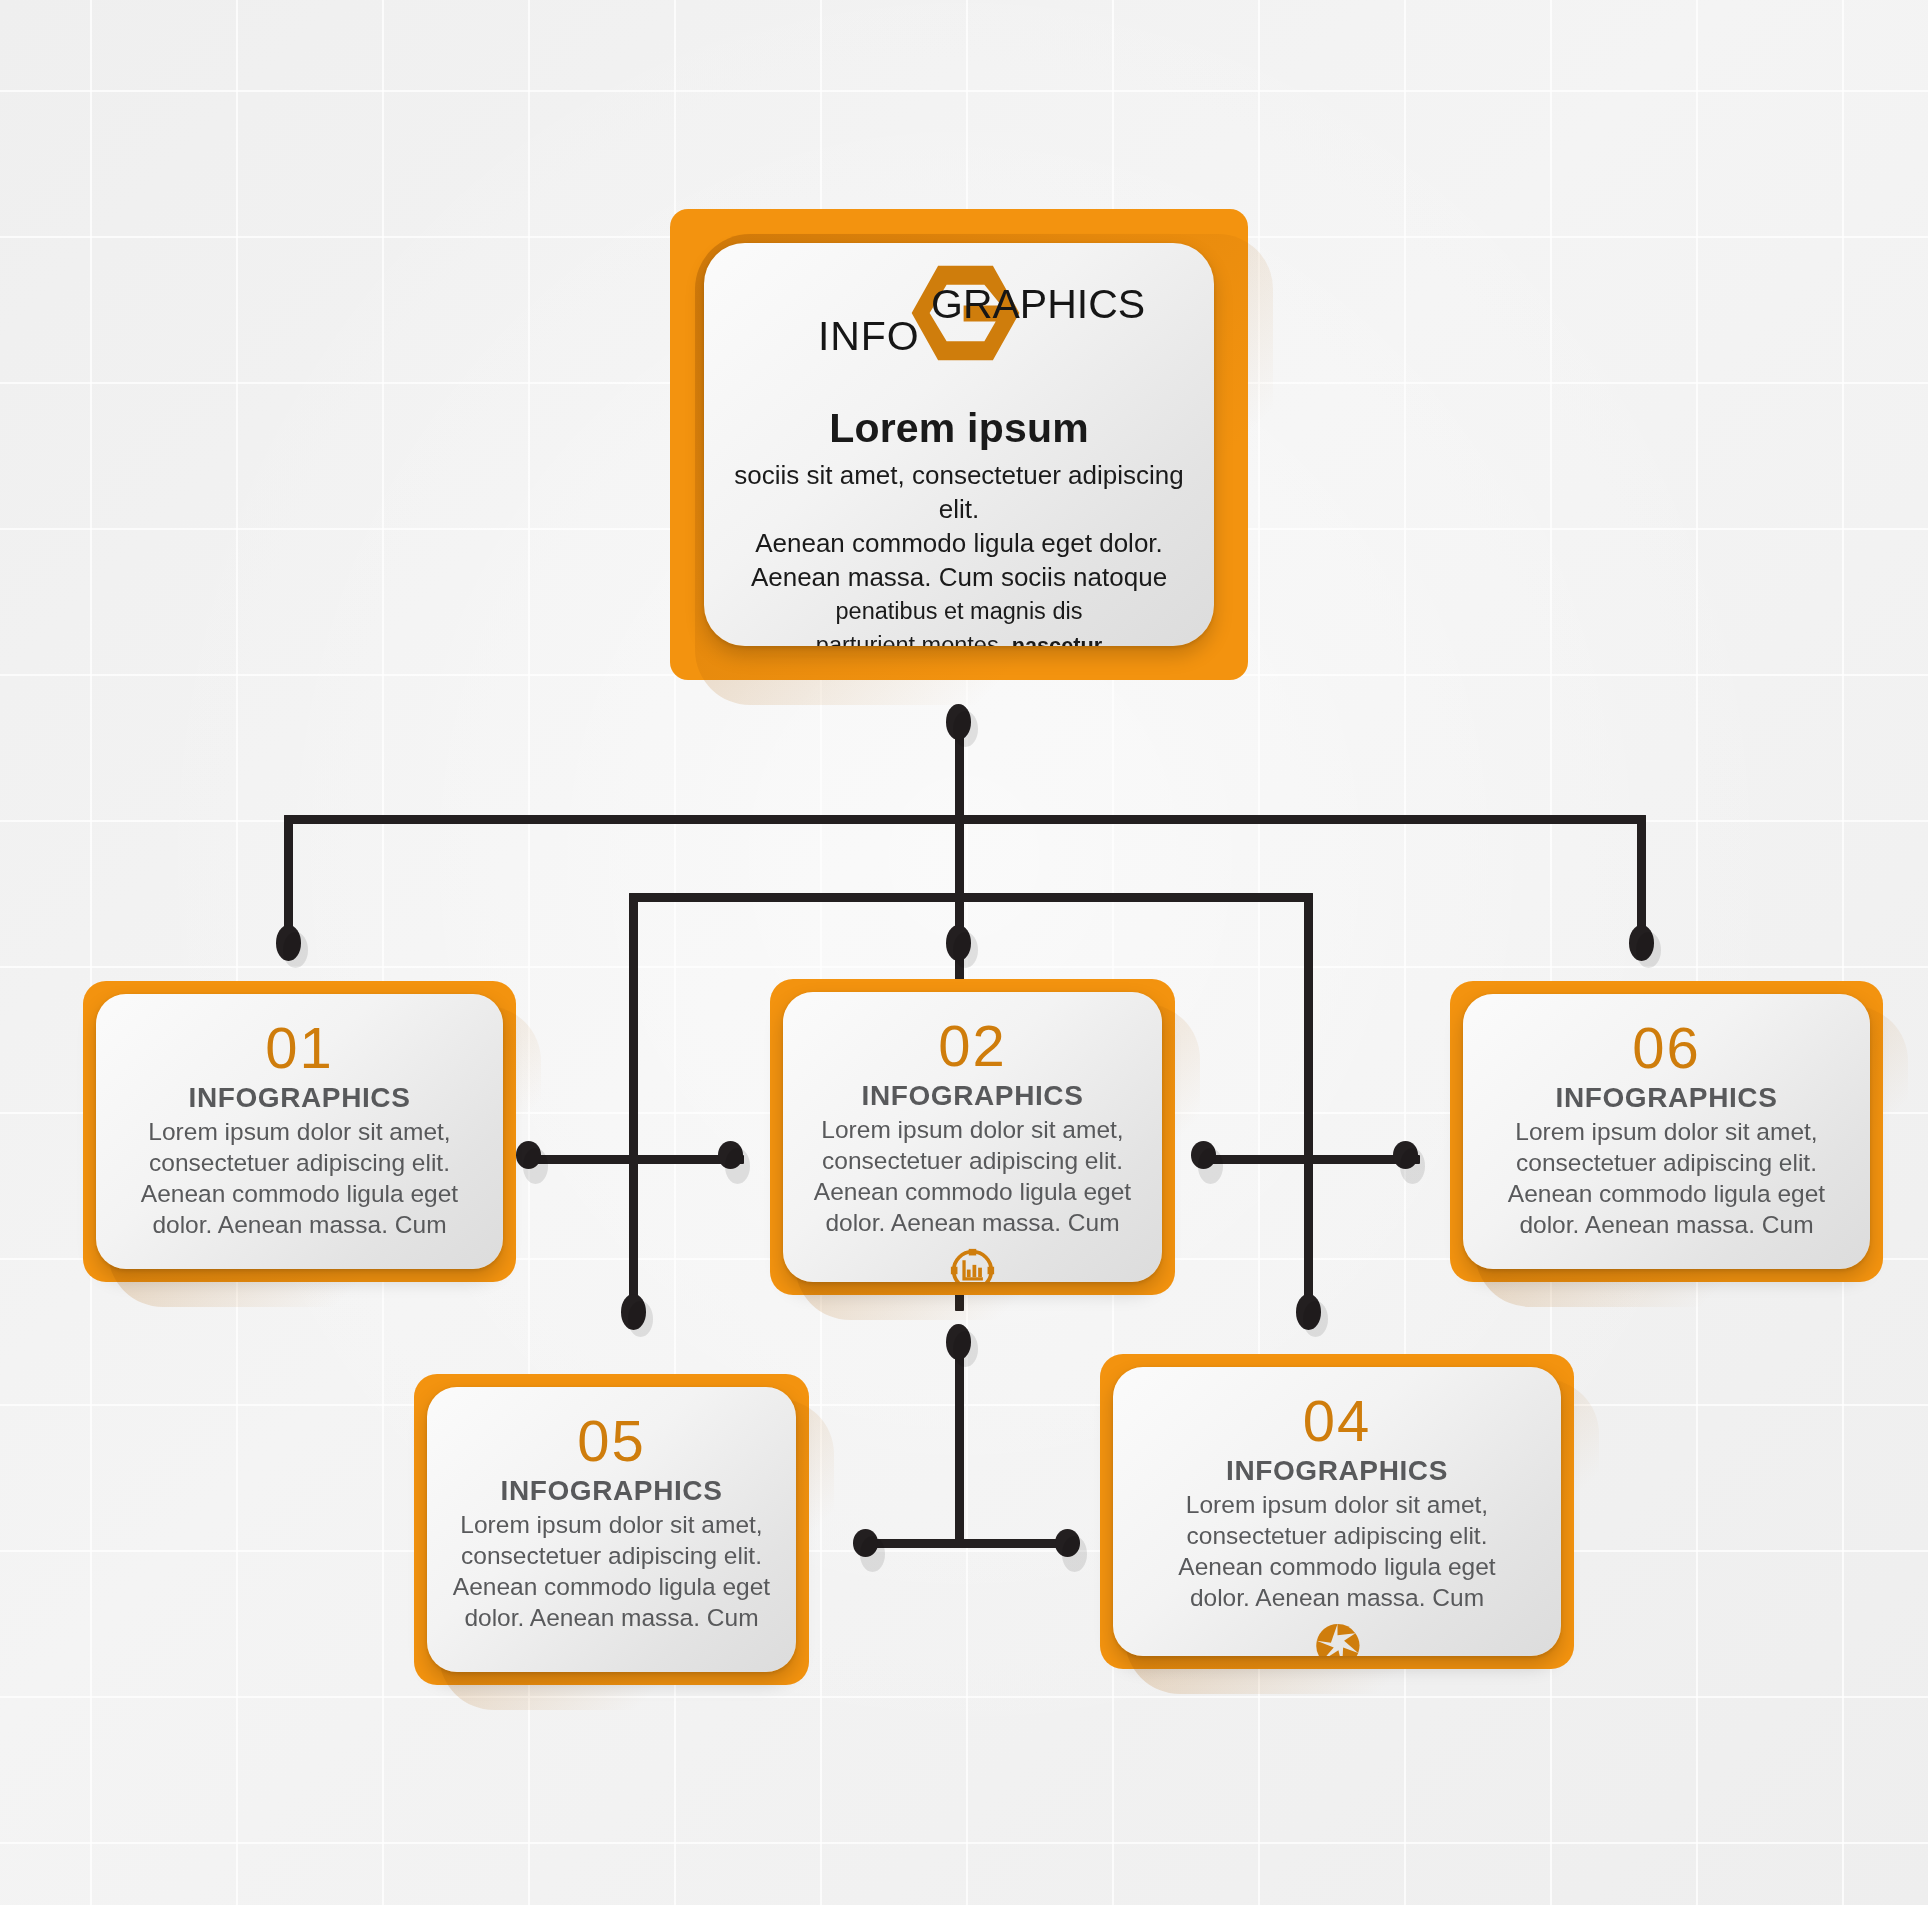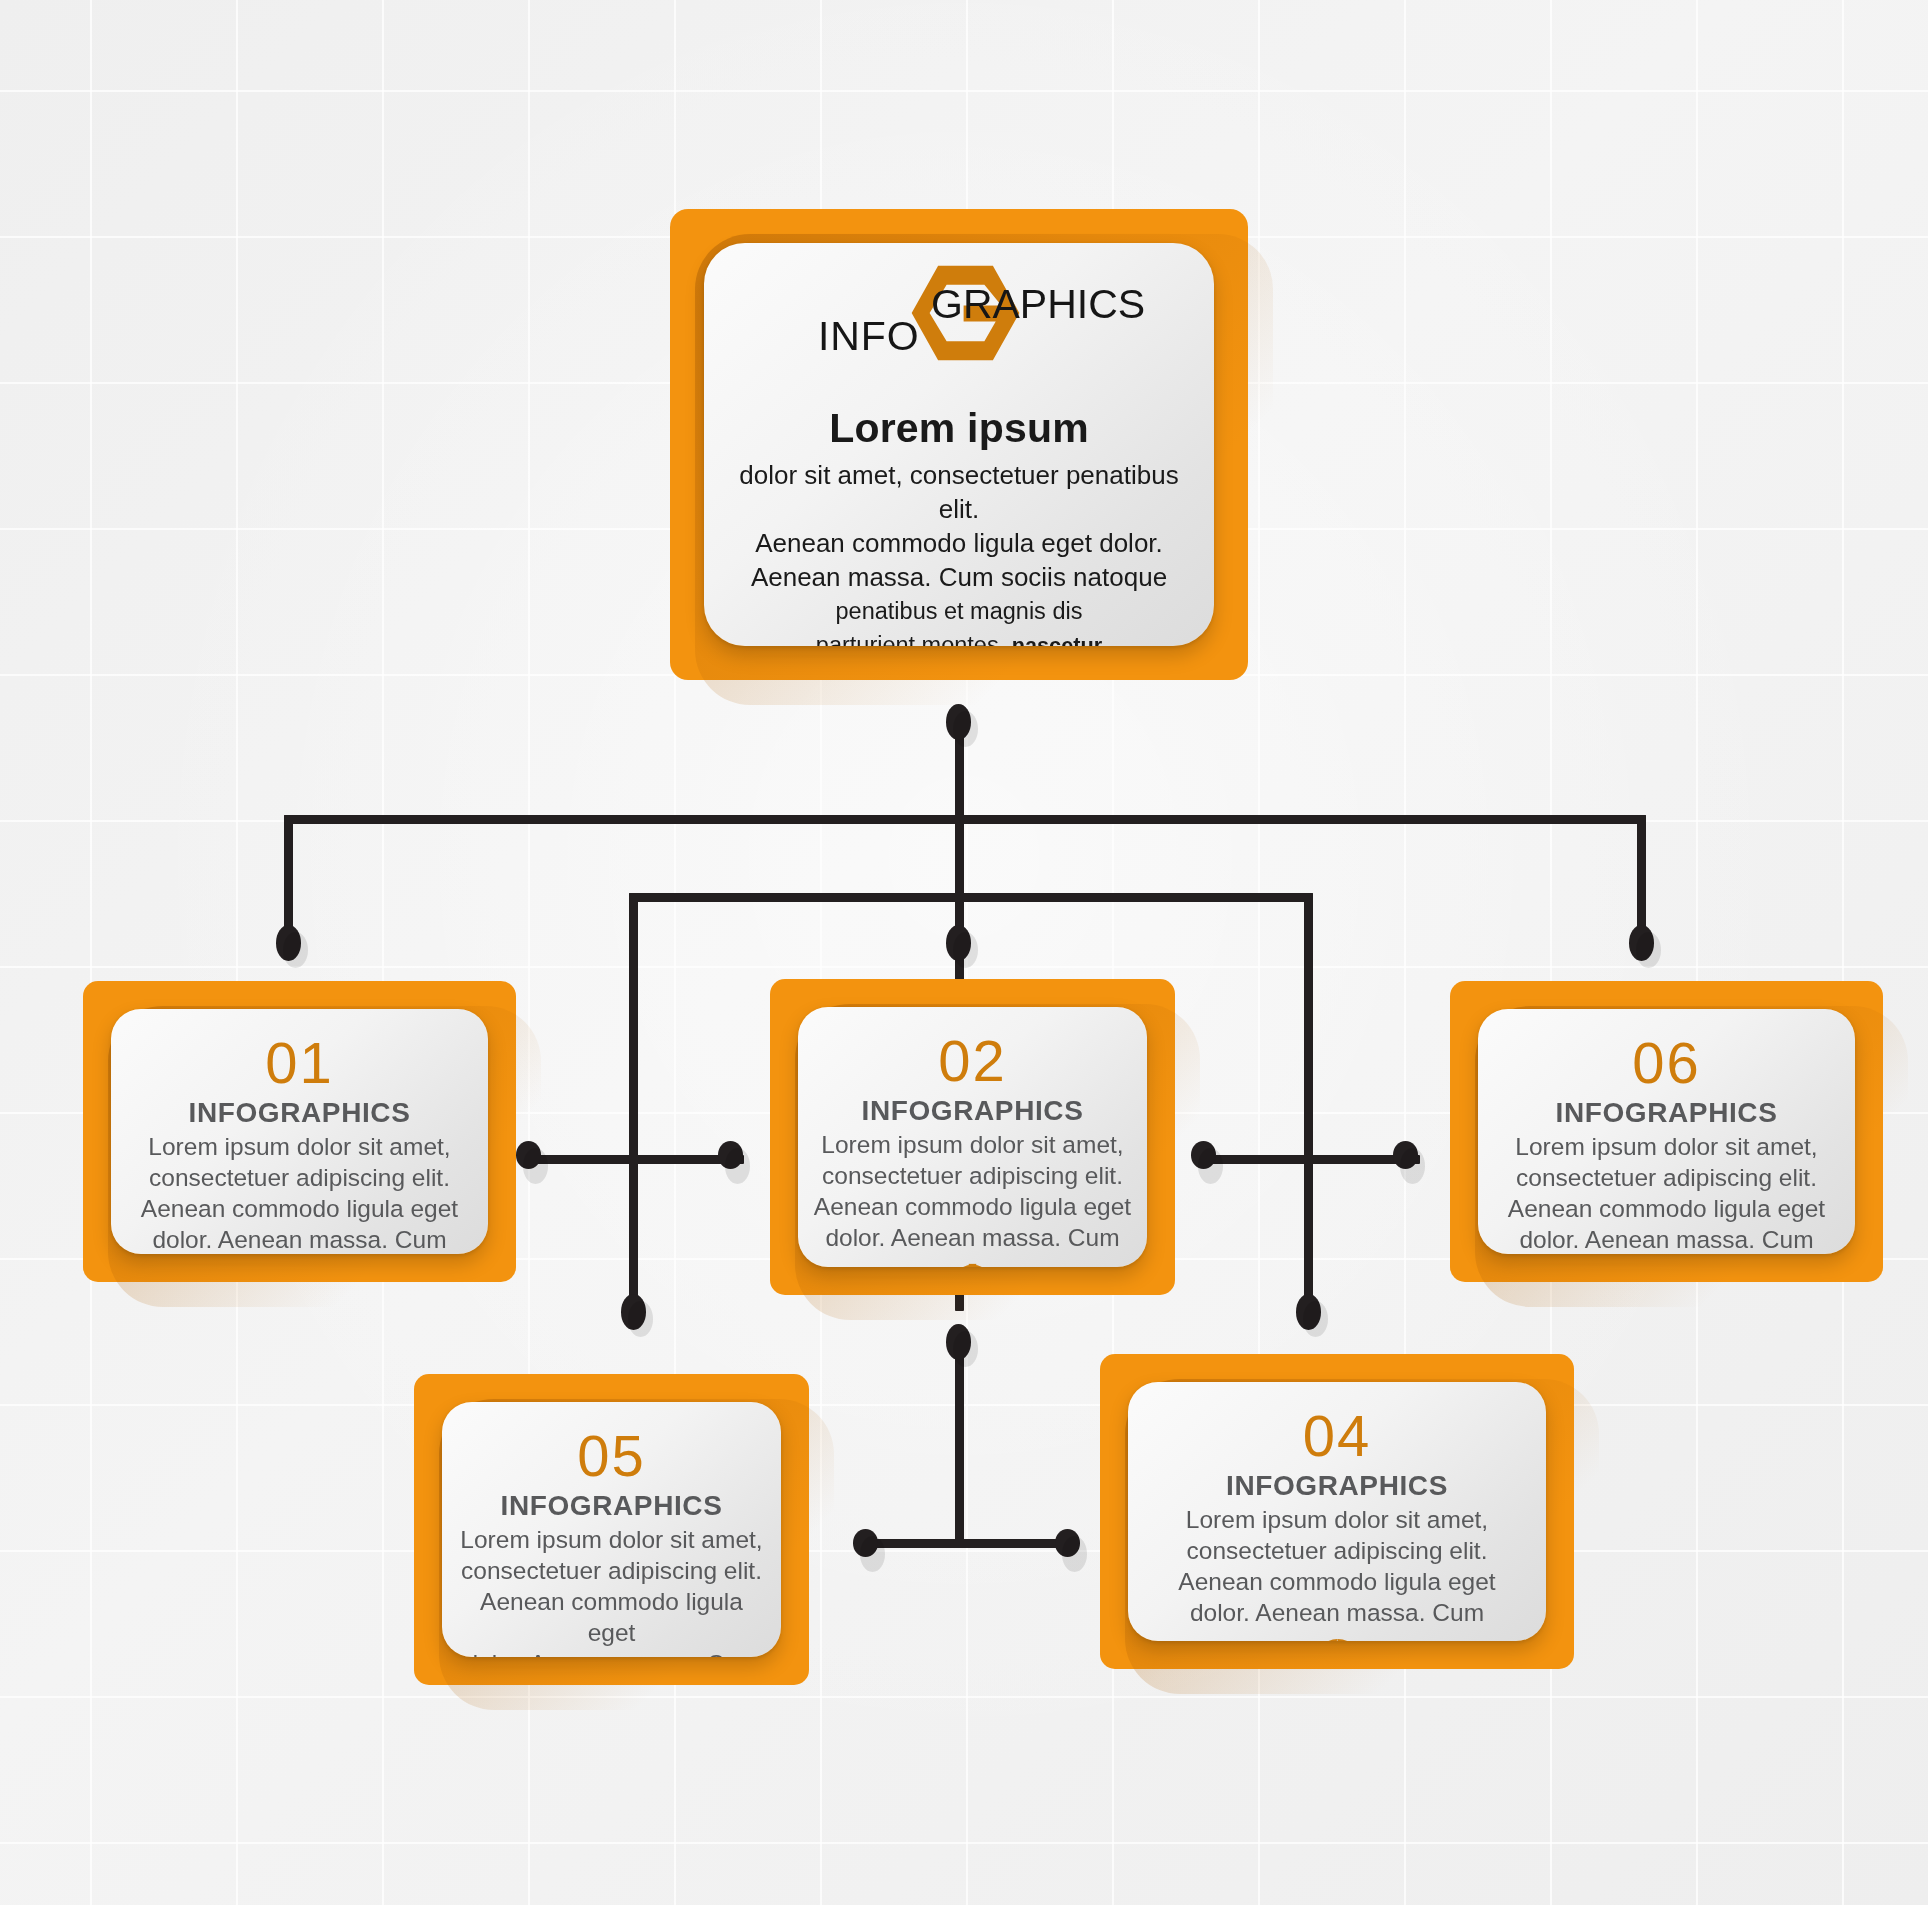--- a/index.html
+++ b/index.html
@@ -43,23 +43,23 @@
   }
   .node::after{
     content:""; position:absolute; left:6.6px; top:6.6px; width:25.4px; height:36px;
     border-radius:50%; background:rgba(0,0,0,.10); z-index:-1;
   }
   .node-sm{ width:25.4px; height:28px; }
 
   
   .card{
     position:absolute;
-    border-radius:15px;
+    border-radius:23px;
     background:#f3930f;
-    padding:28px;
+    padding:13px;
     z-index:5;
   }
   .card.big{ border-radius:18px; padding:34px; }
   .card::before{   
     content:"";
     position:absolute; left:24.5px; top:24.5px; right:-24.5px; bottom:-24.5px;
     border-radius:55px;
     background:linear-gradient(135deg, rgba(180,100,6,.55) 0%, rgba(180,100,6,.18) 42%, rgba(180,100,6,0) 72%);
     z-index:-1;
   }
@@ -184,21 +184,21 @@
                      M84 24 L44 24 L26 54 L44 84 L84 84 L96 63 L62 63 L62 46 L102 46 L84 24 Z" fill="#cf7d0c" fill-rule="evenodd"></path>
           </svg>
         </div>
         <div class="logo-info">INFO</div>
         <div class="logo-graphics">GRAPHICS</div>
       </div>
 
       <div id="main-heading">Lorem ipsum</div>
 
       <div id="main-body">
-        <div>dolor sit amet, consectetuer penatibus elit.</div>
+        <div>sociis sit amet, consectetuer adipiscing elit.</div>
         <div>Aenean commodo ligula eget dolor.</div>
         <div>Aenean massa. Cum sociis natoque</div>
         <div class="sm">penatibus et magnis dis</div>
         <div class="sm">
           <span>parturient montes,</span>
           <span class="xs">nascetur</span>
         </div>
 
       </div>
 

